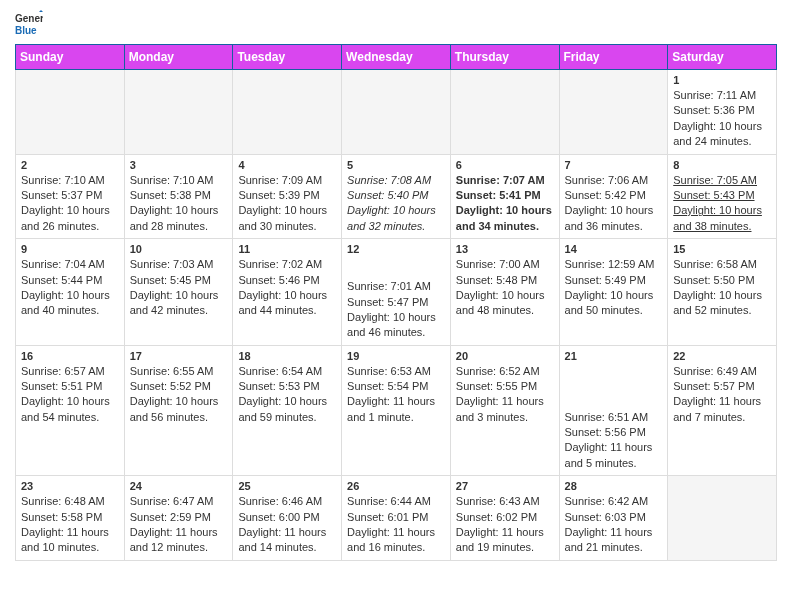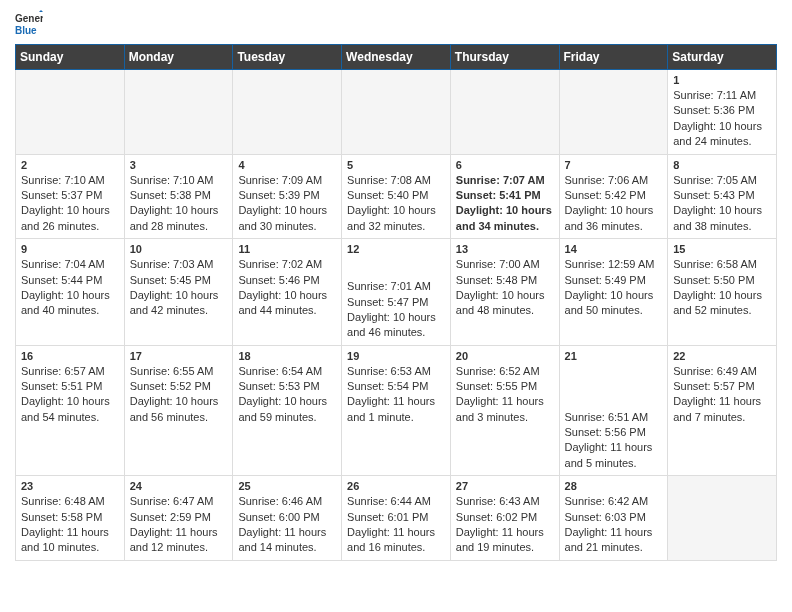--- a/index.html
+++ b/index.html
@@ -39,21 +39,21 @@
     .subtitle {
       font-size: 13px;
       color: #555;
     }
     .calendar {
       width: 100%;
       border-collapse: collapse;
       border: 1px solid #ccc;
     }
     .calendar th {
-      background: #404040;
+      background: #d946ef;
       color: #fff;
       font-size: 12px;
       font-weight: bold;
       padding: 5px 4px;
       text-align: left;
       border: 1px solid #1560a0;
     }
     .calendar td {
       width: calc(100% / 7);
       vertical-align: top;
@@ -144,42 +144,42 @@
           </td>
           <td>
             <span class="day-num">4</span>
             <div class="day-info" style="white-space: pre-line;">Sunrise: 7:09 AM
 Sunset: 5:39 PM
 Daylight: 10 hours
 and 30 minutes.</div>
           </td>
           <td>
             <span class="day-num">5</span>
-            <div class="day-info" style="white-space: pre-line;">Sunrise: 7:08 AM
+            <div class="day-info" style="white-space: pre-line; font-style: italic;">Sunrise: 7:08 AM
 Sunset: 5:40 PM
 Daylight: 10 hours
 and 32 minutes.</div>
           </td>
           <td>
             <span class="day-num">6</span>
             <div class="day-info" style="white-space: pre-line; font-weight: bold;">Sunrise: 7:07 AM
 Sunset: 5:41 PM
 Daylight: 10 hours
 and 34 minutes.</div>
           </td>
           <td>
             <span class="day-num">7</span>
             <div class="day-info" style="white-space: pre-line;">Sunrise: 7:06 AM
 Sunset: 5:42 PM
 Daylight: 10 hours
 and 36 minutes.</div>
           </td>
           <td>
             <span class="day-num">8</span>
-            <div class="day-info" style="white-space: pre-line;">Sunrise: 7:05 AM
+            <div class="day-info" style="white-space: pre-line; text-decoration: underline;">Sunrise: 7:05 AM
 Sunset: 5:43 PM
 Daylight: 10 hours
 and 38 minutes.</div>
           </td>
         </tr>
         <tr>
           <td>
             <span class="day-num">9</span>
             <div class="day-info" style="white-space: pre-line;">Sunrise: 7:04 AM
 Sunset: 5:44 PM

